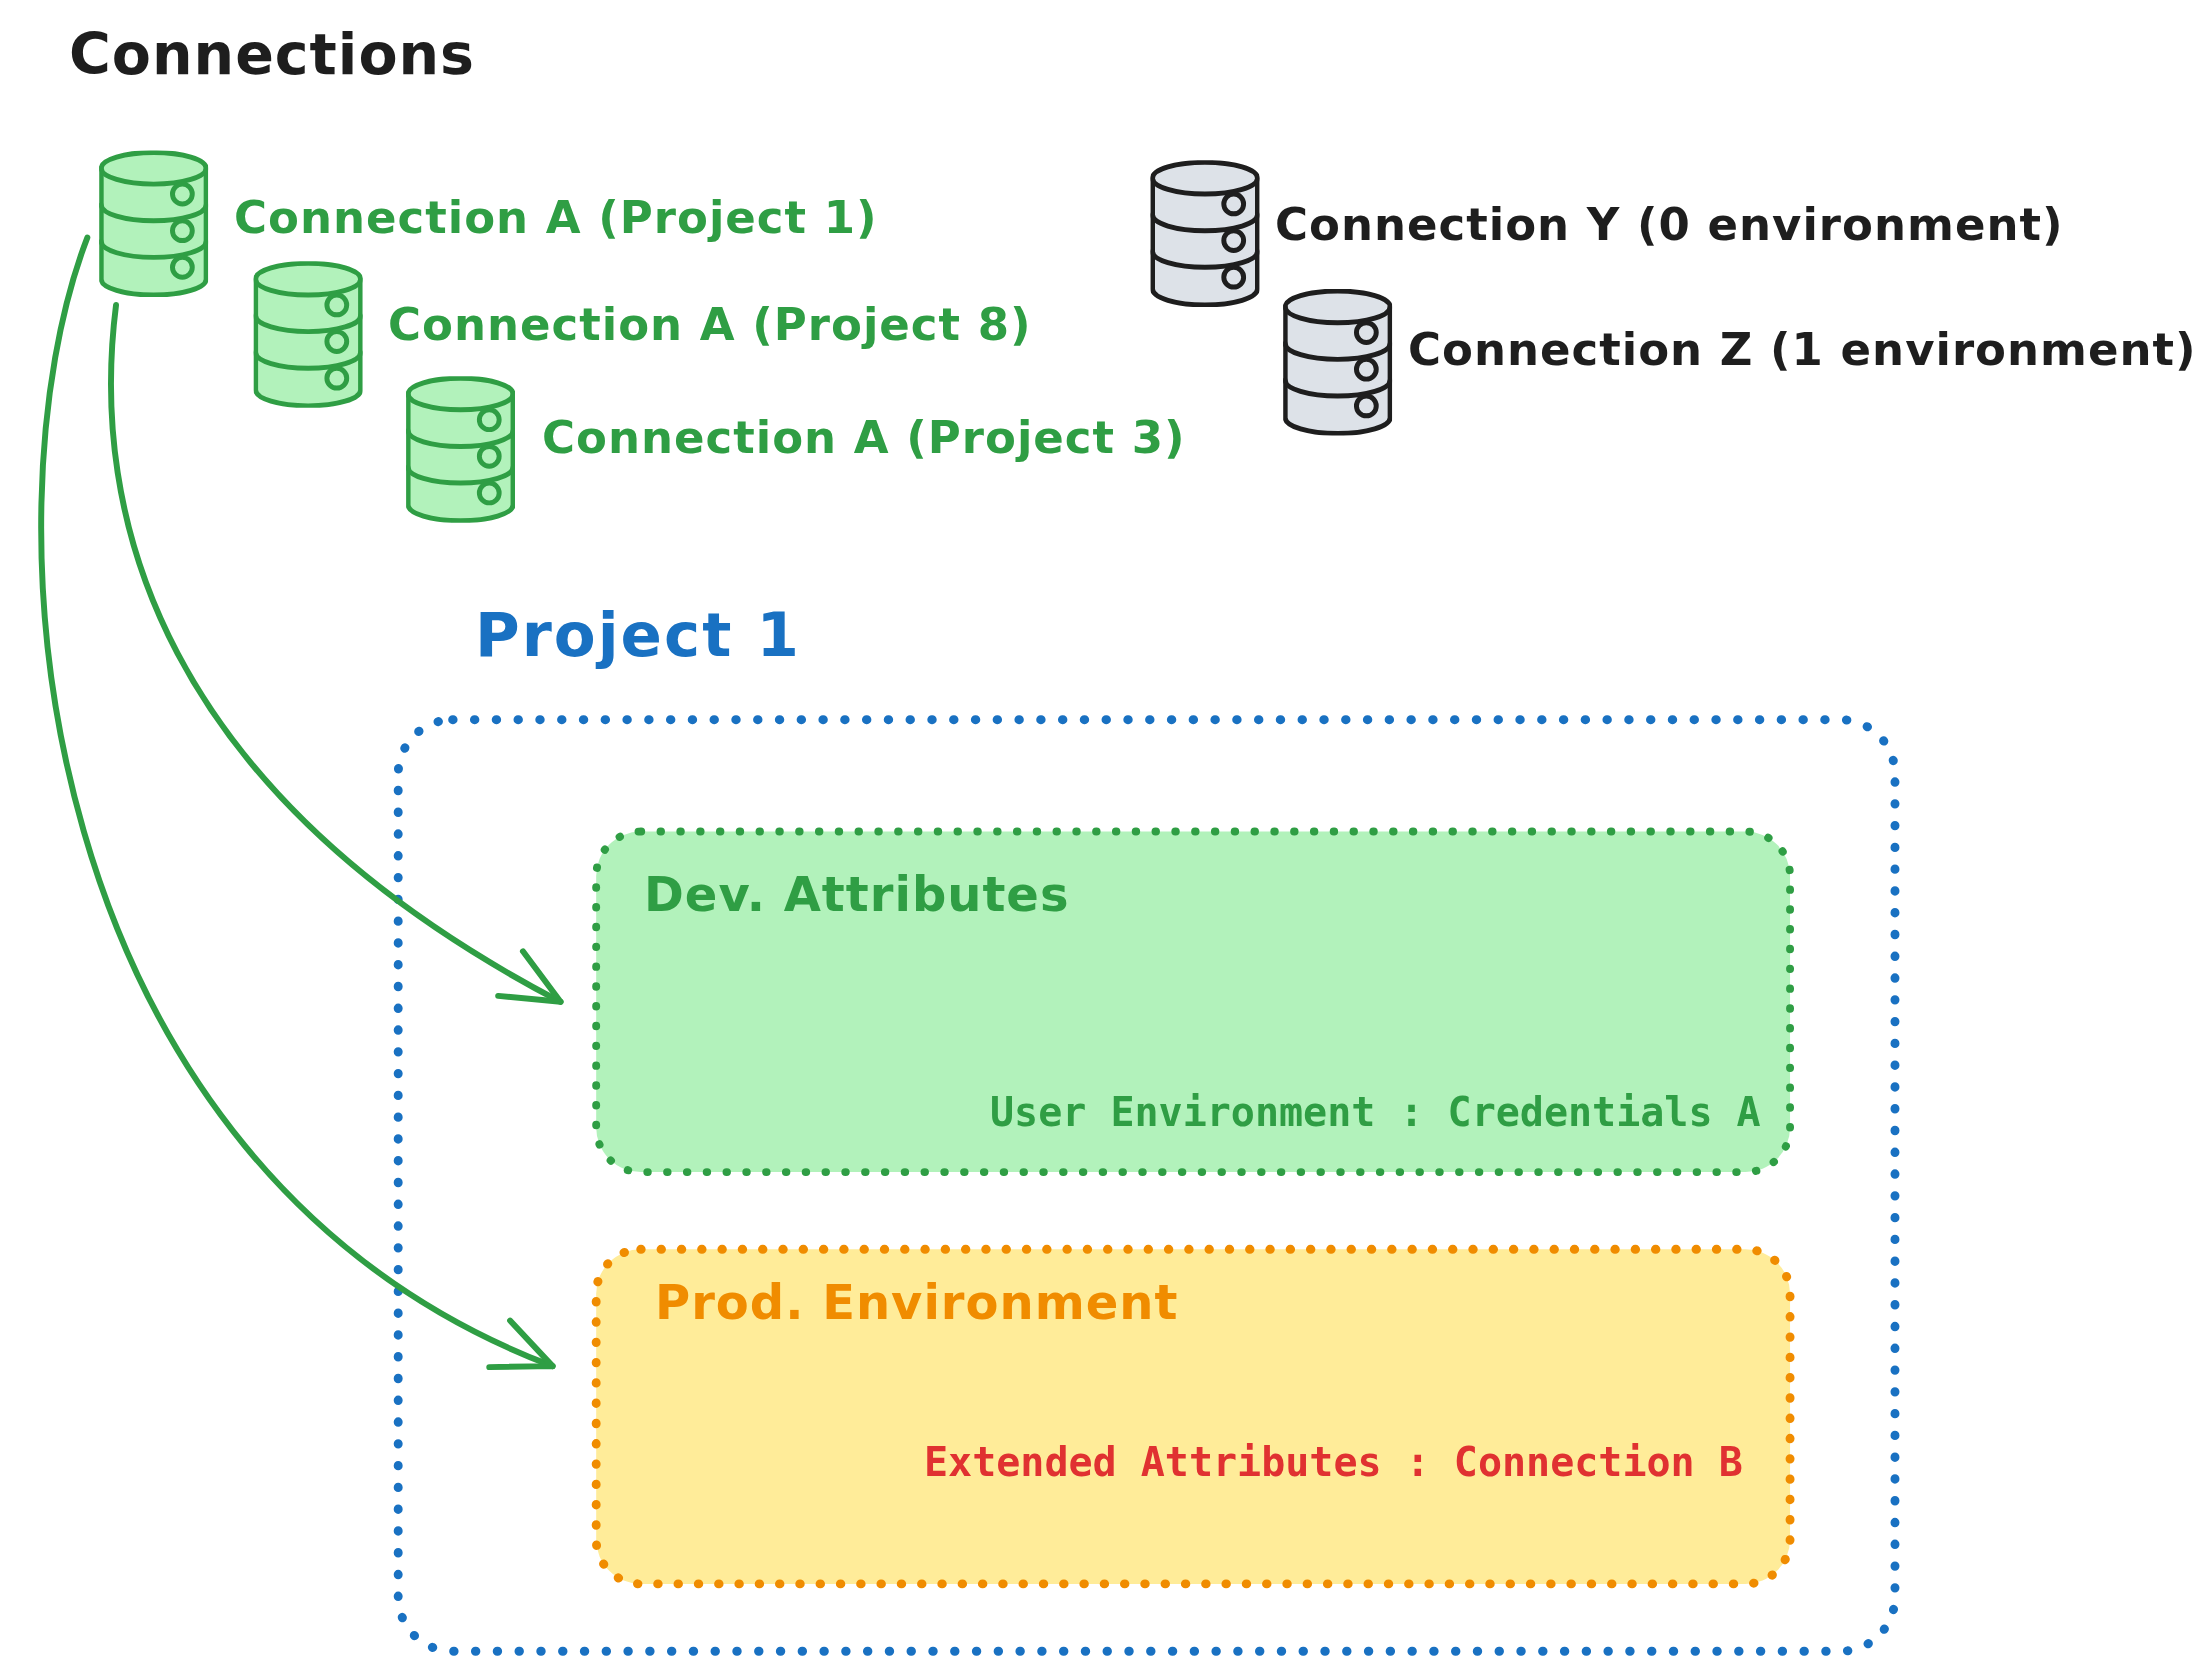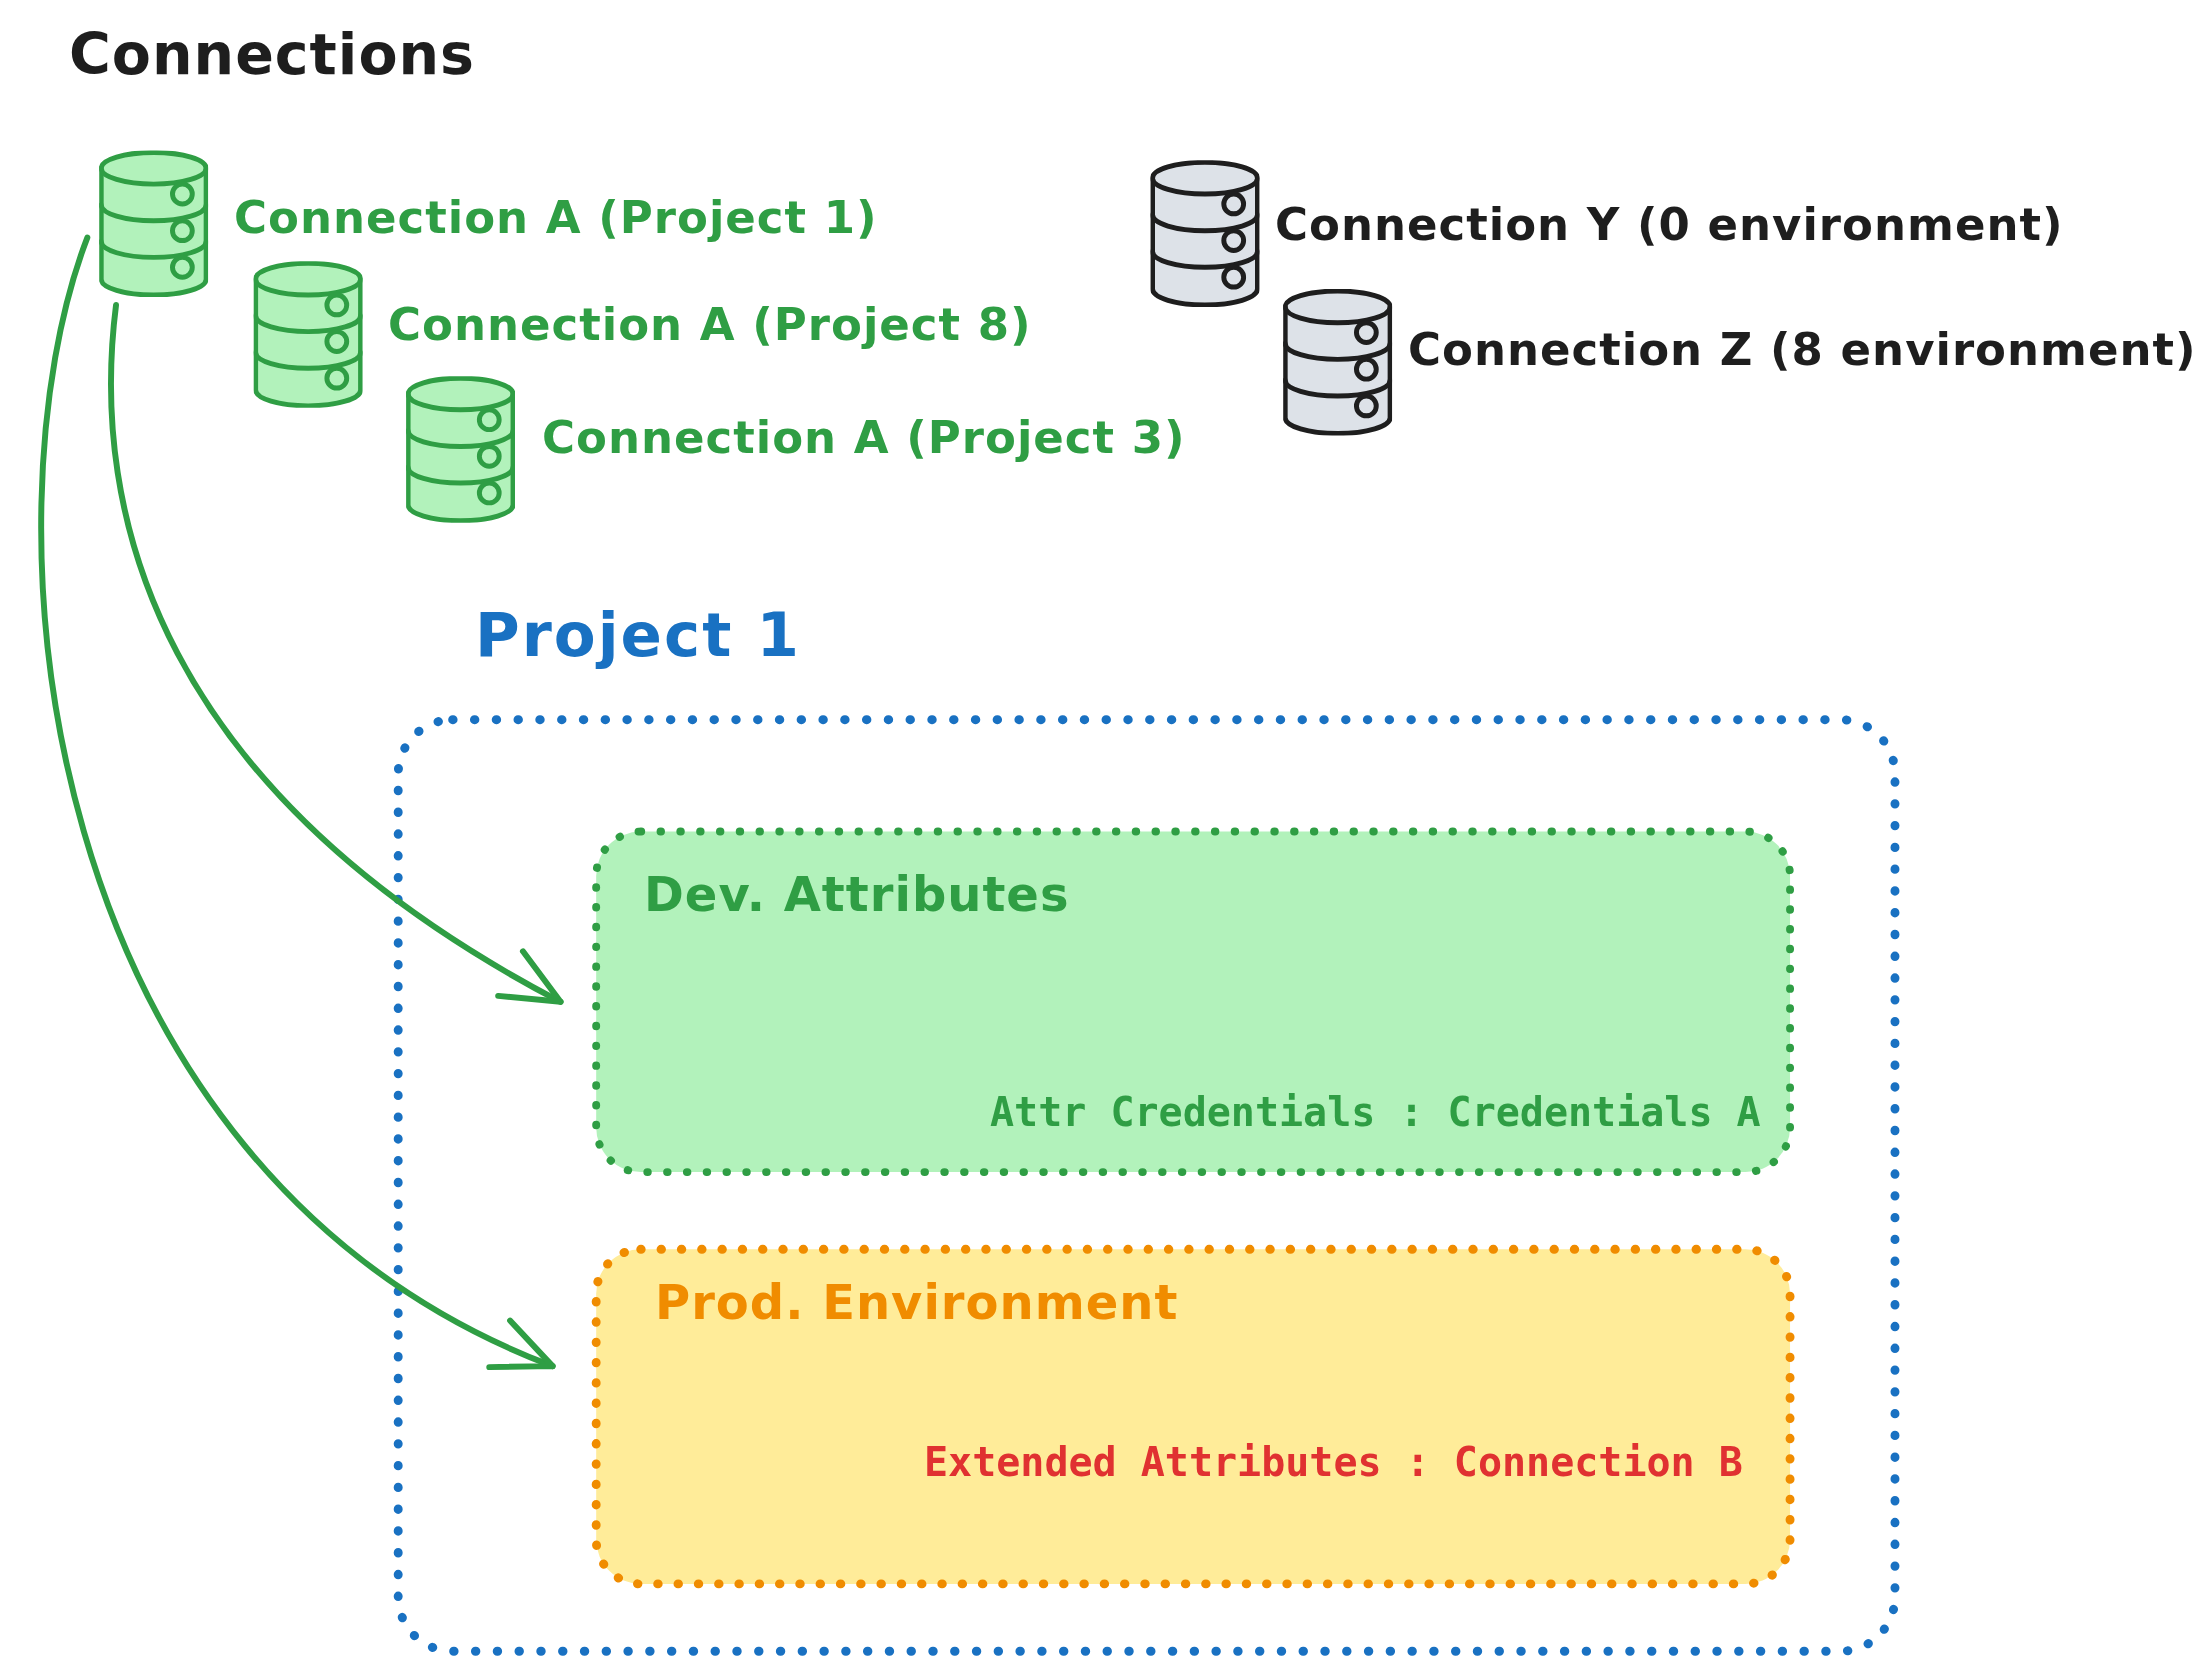--- a/index.html
+++ b/index.html
@@ -83,24 +83,24 @@
     <use href="#db-icon" x="1296" y="292" width="110" height="148" style="--db-fill:#dde2e8; --db-stroke:#1e1e1e"></use>
   </svg>
 
   <div class="txt hand t-title">Connections</div>
 
   <div class="txt hand t-conn-a1">Connection A (Project 1)</div>
   <div class="txt hand t-conn-a2">Connection A (Project 8)</div>
   <div class="txt hand t-conn-a3">Connection A (Project 3)</div>
 
   <div class="txt hand t-conn-y">Connection Y (0 environment)</div>
-  <div class="txt hand t-conn-z">Connection Z (8 environment)</div>
+  <div class="txt hand t-conn-z">Connection Z (1 environment)</div>
 
   <div class="txt hand t-project">Project 1</div>
 
   <div class="txt hand t-dev-name">Dev. Attributes</div>
-  <div class="txt mono t-dev-map">Attr Credentials : Credentials A</div>
+  <div class="txt mono t-dev-map">User Environment : Credentials A</div>
 
   <div class="txt hand t-prod-name">Prod. Environment</div>
   <div class="txt mono t-prod-map1">Extended Attributes : Connection B</div>
 
 </div>
 
 
 </body></html>

